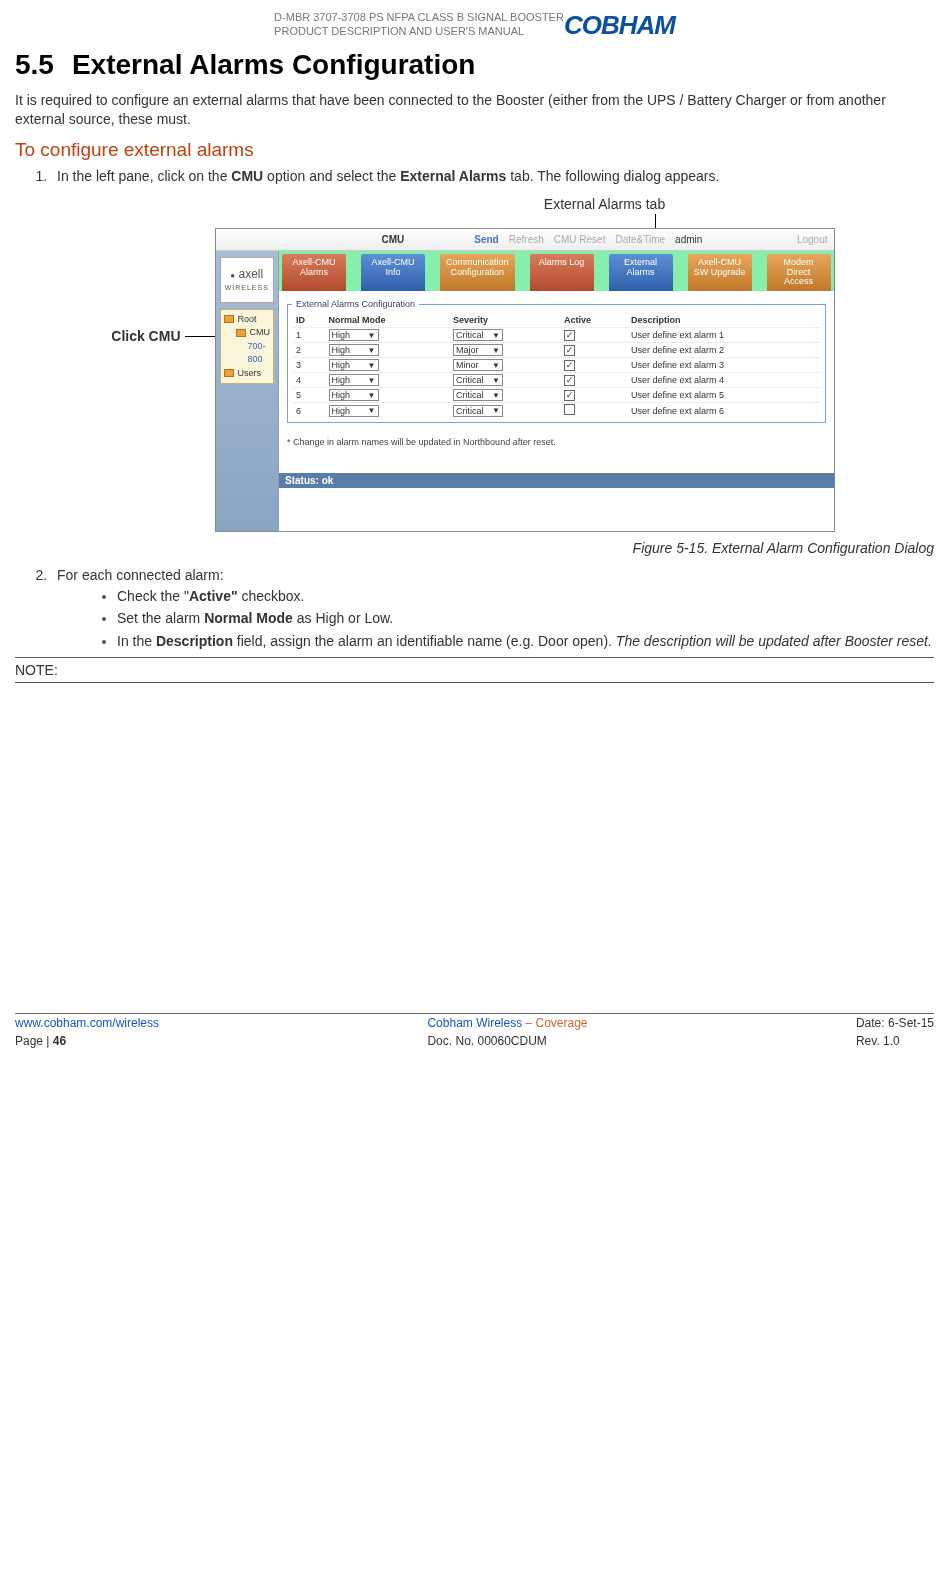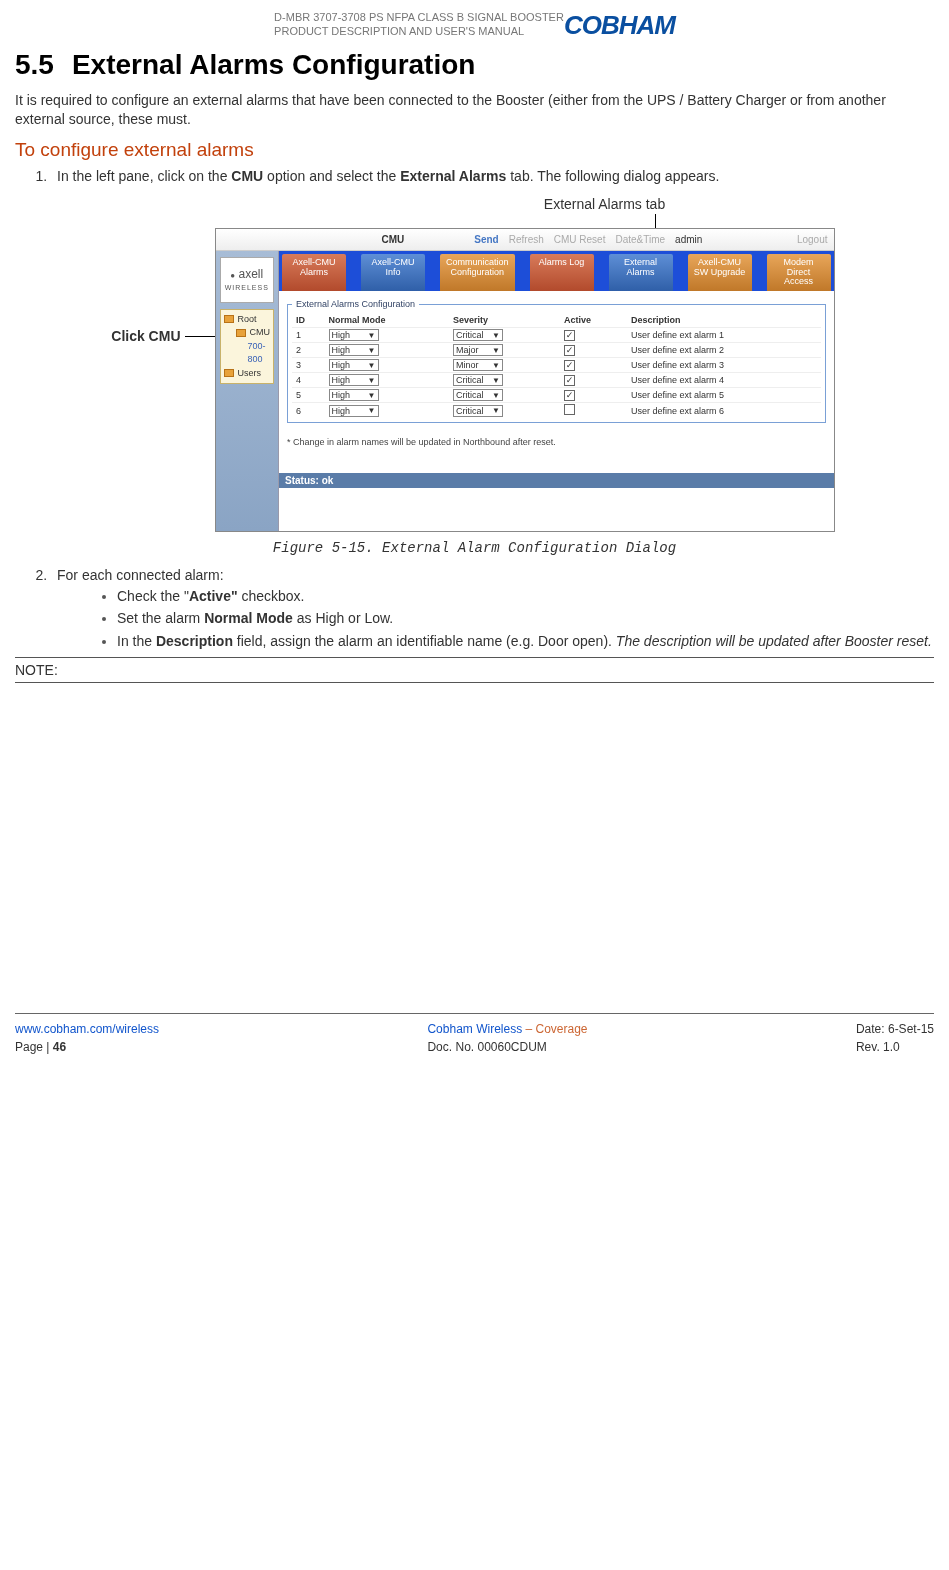--- a/index.html
+++ b/index.html
@@ -122,21 +122,21 @@
     border:1px solid #c8b26a;
     font-size:9px;
     padding:3px;
     line-height:1.5;
   }
   .ss-tree .node { display:flex; align-items:center; gap:4px; }
   .ss-tree .folder-icon { width:10px;height:8px;background:#e8a23a;border:1px solid #b87217;}
   .ss-tree .indent { padding-left:12px; }
   .ss-tree .indent2 { padding-left:24px; color:#3a63b7; }
   .ss-content { flex:1; background:#fff; padding: 0; position: relative; }
-  .ss-tabs { display:flex; gap:15px; padding:3px 3px 0; background:#1d4ed8; }
+  .ss-tabs { display:flex; gap:15px; padding:3px 3px 0; background:#86efac; }
   .ss-tab {
     font-size:9px;
     color:#fff;
     padding:4px 6px;
     border-radius:2px 2px 0 0;
     text-align:center;
     line-height:1.1;
     min-width: 64px;
   }
   .ss-tab.red { background: linear-gradient(#d87b5a,#b24a2c); }
@@ -161,40 +161,38 @@
     width:11px;height:11px;border:1px solid #666;display:inline-block;
     text-align:center;line-height:9px;font-size:9px;background:#fff;
   }
   .ss-note { font-size:9px; color:#444; margin:14px 8px 4px; }
   .ss-status {
     background:#5a7ca8; color:#fff; font-size:10px; font-weight:bold;
     padding:2px 6px; margin-top: 26px;
   }
 
   .figure-caption {
-    text-align:center;
+    text-align:right;
     font-style:italic;
     font-size:14px;
     margin: 8px 0 10px;
-    font-family: Liberation Mono, monospace;
   }
 
   .note-block {
     border-top:1px solid #555;
     border-bottom:1px solid #555;
     padding:4px 0;
     font-size:14px;
     margin-top:4px;
     display:flex;
   }
   .note-block .note-lbl { width: 56px; }
   .footer {
     border-top:1px solid #666;
     margin-top: 330px;
-    padding-top:6px;
     font-size:12px;
     display:flex;
     justify-content:space-between;
   }
   .footer .col { line-height:1.5; }
   .footer a { color:#1155cc; text-decoration:none; }
   .footer .mid .brand { color:#1155cc; font-weight:normal; }
   .footer .mid .cov { color:#c63; }
 </style>
 </head>

